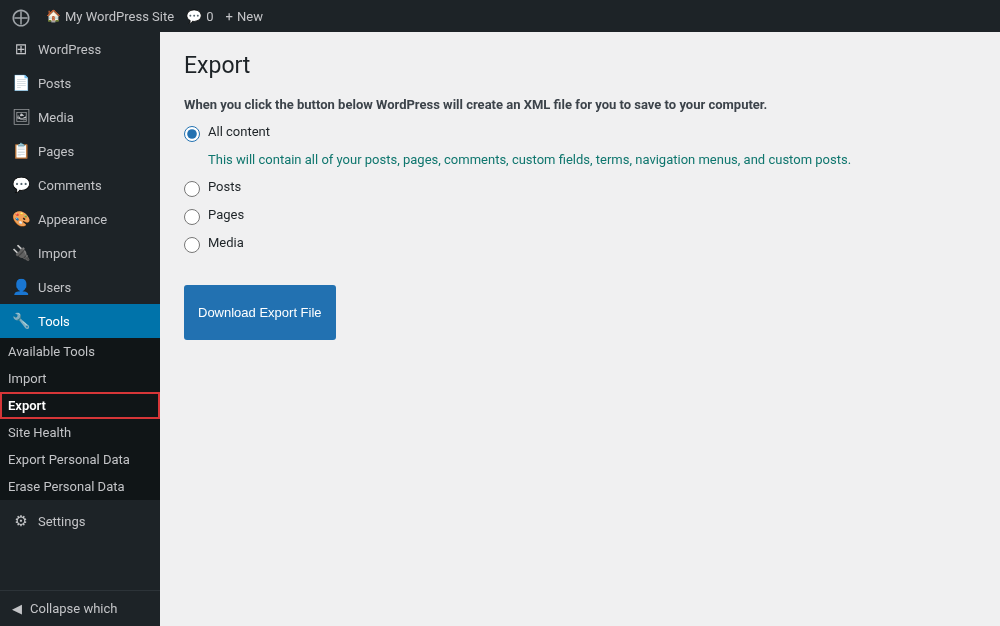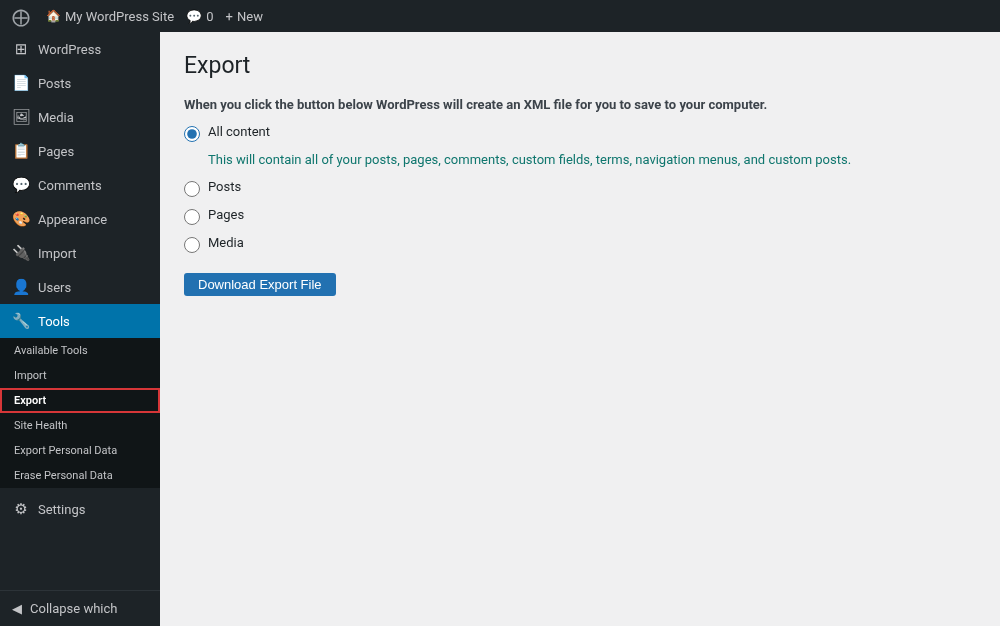--- a/index.html
+++ b/index.html
@@ -74,23 +74,23 @@
       font-size: 13px;
       cursor: pointer;
       text-decoration: none;
     }
     .sidebar-item.active { background: #0073aa; color: #fff; }
     .sidebar-item-icon { font-size: 15px; width: 18px; text-align: center; flex-shrink: 0; }
 
     .sidebar-submenu { background: #101517; }
     .sidebar-submenu .sidebar-sub-item {
       display: block;
-      padding: 6px 12px 6px 14px;
-      color: #c3c4c7;
-      font-size: 11px;
+      padding: 6px 12px 6px 8px;
+      color: #c3c4c7;
+      font-size: 13px;
       cursor: pointer;
       text-decoration: none;
     }
     .sidebar-submenu .sidebar-sub-item.active {
       color: #fff;
       font-weight: 600;
       outline: 2px solid #d63638;
       outline-offset: -2px;
     }
 
@@ -130,21 +130,21 @@
     }
     .description-text a { color: #2271b1; text-decoration: none; }
 
     .section-title {
       font-size: 14px;
       font-weight: 600;
       color: #1d2327;
       margin: 20px 0 12px;
     }
 
-    .export-options { margin-bottom: 20px; }
+    .export-options { margin-bottom: 32px; }
     .radio-option {
       display: flex;
       align-items: flex-start;
       gap: 8px;
       margin-bottom: 10px;
     }
     .radio-option input[type="radio"] {
       margin-top: 2px;
       accent-color: #2271b1;
       width: 16px;
@@ -160,21 +160,21 @@
       color: #0f766e;
       font-size: 13px;
       margin-left: 24px;
       margin-bottom: 12px;
     }
 
     .download-btn {
       background: #2271b1;
       color: #fff;
       border: none;
-      padding: 4px 14px;
+      padding: 20px 14px;
       font-size: 13px;
       border-radius: 3px;
       cursor: pointer;
       font-weight: 400;
     }
   </style>
 </head>
 <body>
 
 <div class="top-bar">

